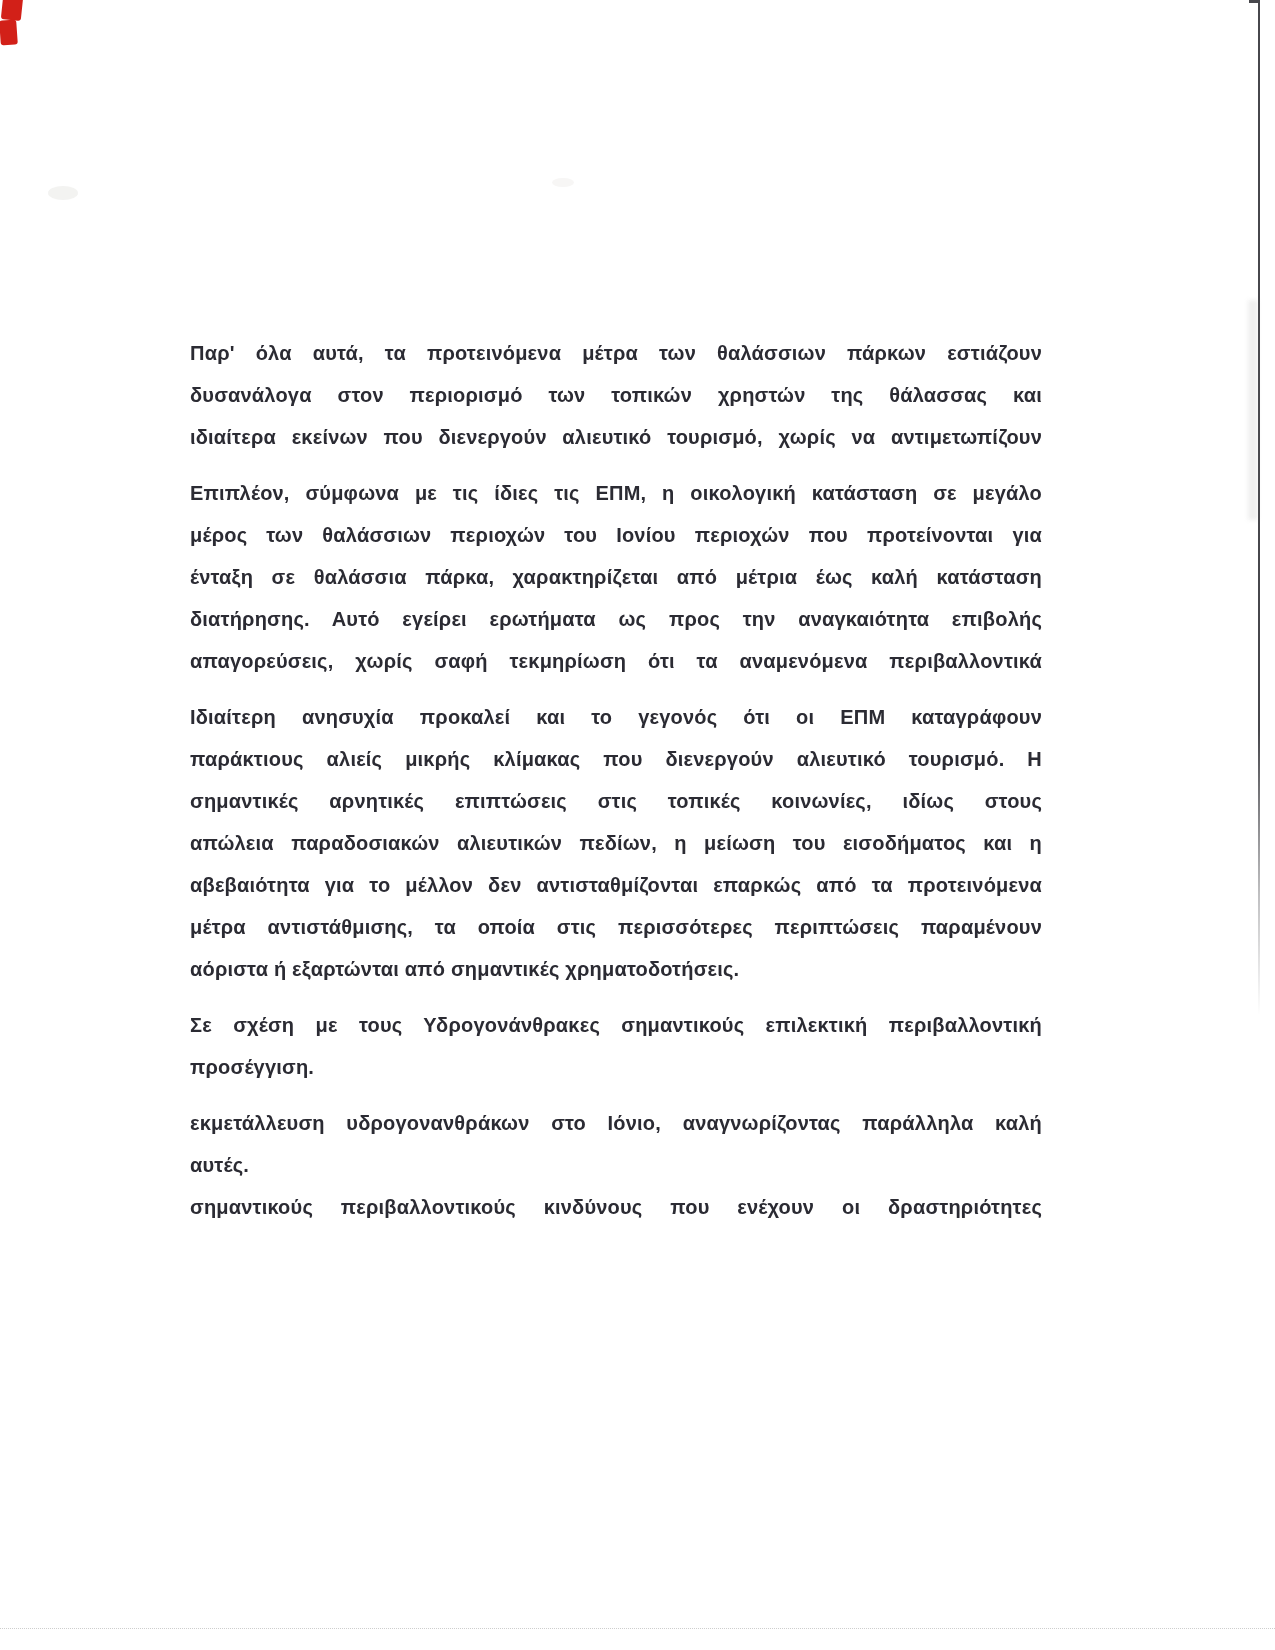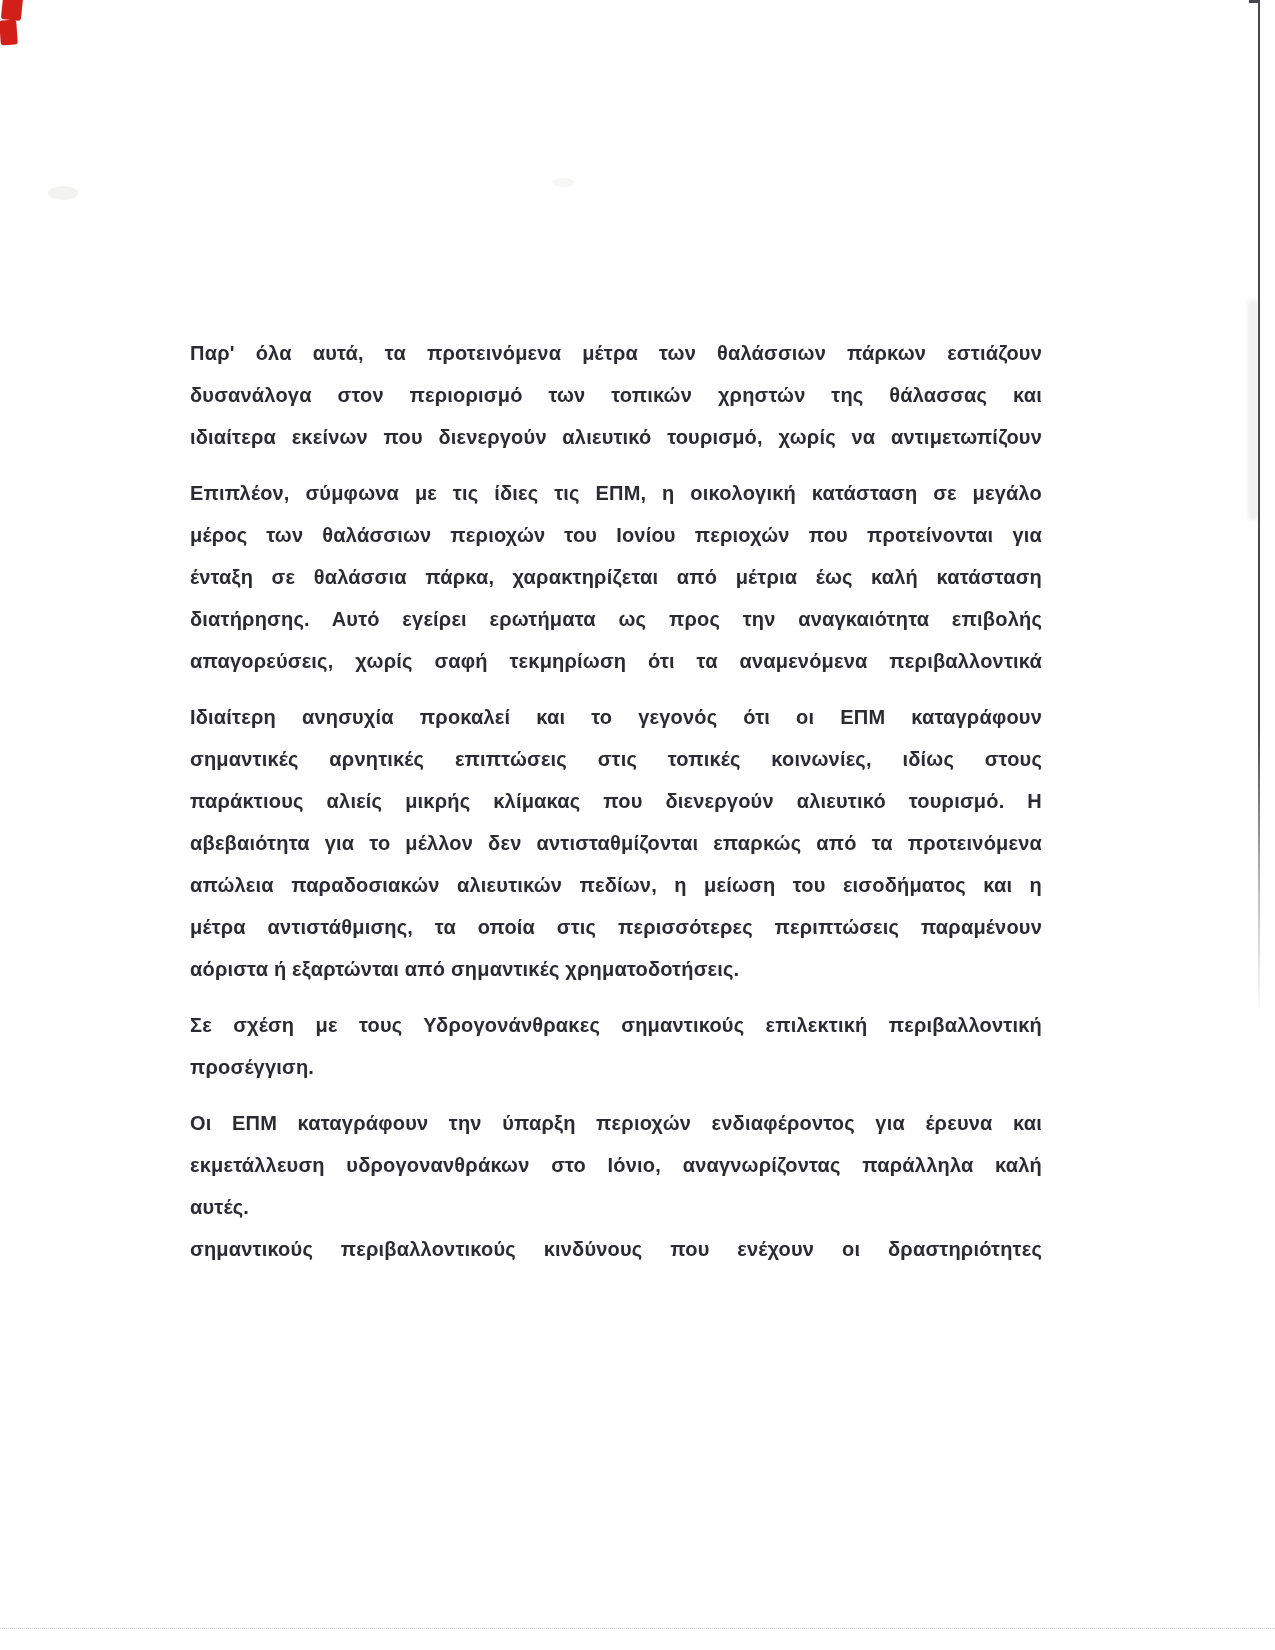--- a/index.html
+++ b/index.html
@@ -127,32 +127,31 @@
       </div>
       <div class="paragraph">
         <div class="line">Επιπλέον, σύμφωνα με τις ίδιες τις ΕΠΜ, η οικολογική κατάσταση  σε μεγάλο</div>
         <div class="line">μέρος των θαλάσσιων περιοχών του Ιονίου περιοχών  που προτείνονται για</div>
         <div class="line">ένταξη σε θαλάσσια πάρκα, χαρακτηρίζεται από μέτρια έως καλή κατάσταση</div>
         <div class="line">διατήρησης. Αυτό εγείρει ερωτήματα ως προς την αναγκαιότητα επιβολής</div>
         <div class="line">απαγορεύσεις, χωρίς σαφή τεκμηρίωση ότι τα αναμενόμενα περιβαλλοντικά</div>
       </div>
       <div class="paragraph">
         <div class="line">Ιδιαίτερη ανησυχία προκαλεί και το γεγονός ότι οι ΕΠΜ καταγράφουν</div>
+        <div class="line">παράκτιους αλιείς μικρής κλίμακας που διενεργούν αλιευτικό τουρισμό. Η</div>
         <div class="line">σημαντικές αρνητικές επιπτώσεις στις τοπικές κοινωνίες, ιδίως στους</div>
-        <div class="line">παράκτιους αλιείς μικρής κλίμακας που διενεργούν αλιευτικό τουρισμό. Η</div>
+        <div class="line">απώλεια παραδοσιακών αλιευτικών πεδίων, η μείωση του εισοδήματος και η</div>
         <div class="line">αβεβαιότητα για το μέλλον δεν αντισταθμίζονται επαρκώς από τα προτεινόμενα</div>
-        <div class="line">απώλεια παραδοσιακών αλιευτικών πεδίων, η μείωση του εισοδήματος και η</div>
         <div class="line">μέτρα αντιστάθμισης, τα οποία στις περισσότερες περιπτώσεις παραμένουν</div>
         <div class="line para-last">αόριστα ή εξαρτώνται από σημαντικές χρηματοδοτήσεις.</div>
       </div>
       <div class="paragraph">
         <div class="line">Σε σχέση με τους Υδρογονάνθρακες σημαντικούς επιλεκτική περιβαλλοντική</div>
         <div class="line para-last">προσέγγιση.</div>
       </div>
       <div class="paragraph">
-        <div class="line">Οι ΕΠΜ καταγράφουν την ύπαρξη περιοχών ενδιαφέροντος για έρευνα και</div>
         <div class="line">εκμετάλλευση υδρογονανθράκων στο Ιόνιο, αναγνωρίζοντας παράλληλα καλή</div>
         <div class="line para-last">αυτές.</div>
         <div class="line">σημαντικούς περιβαλλοντικούς κινδύνους που ενέχουν οι δραστηριότητες</div>
       </div>
     </div>
 
 </div>
 
 </body></html>

